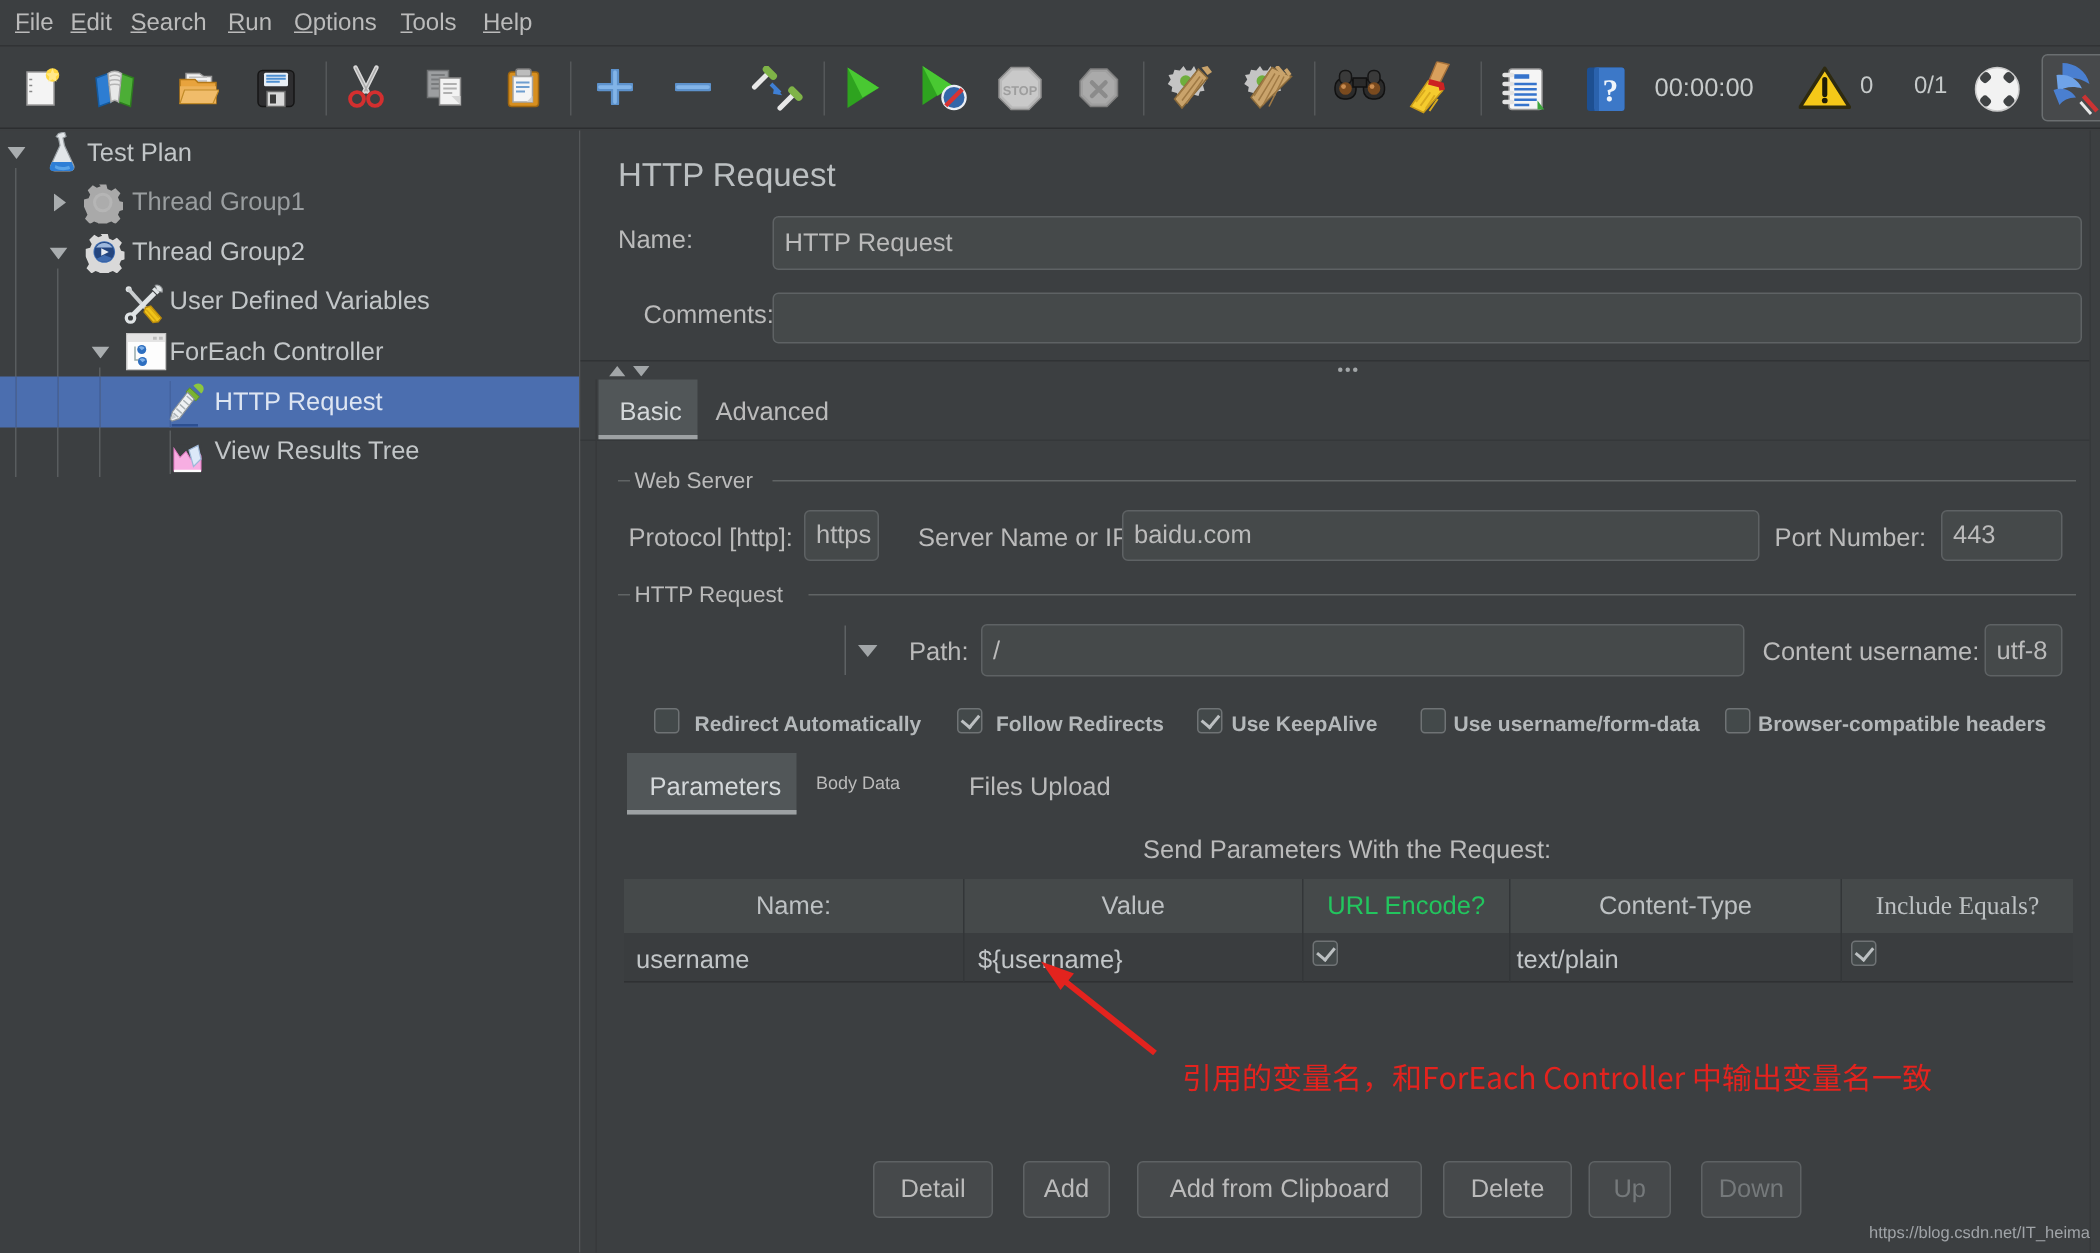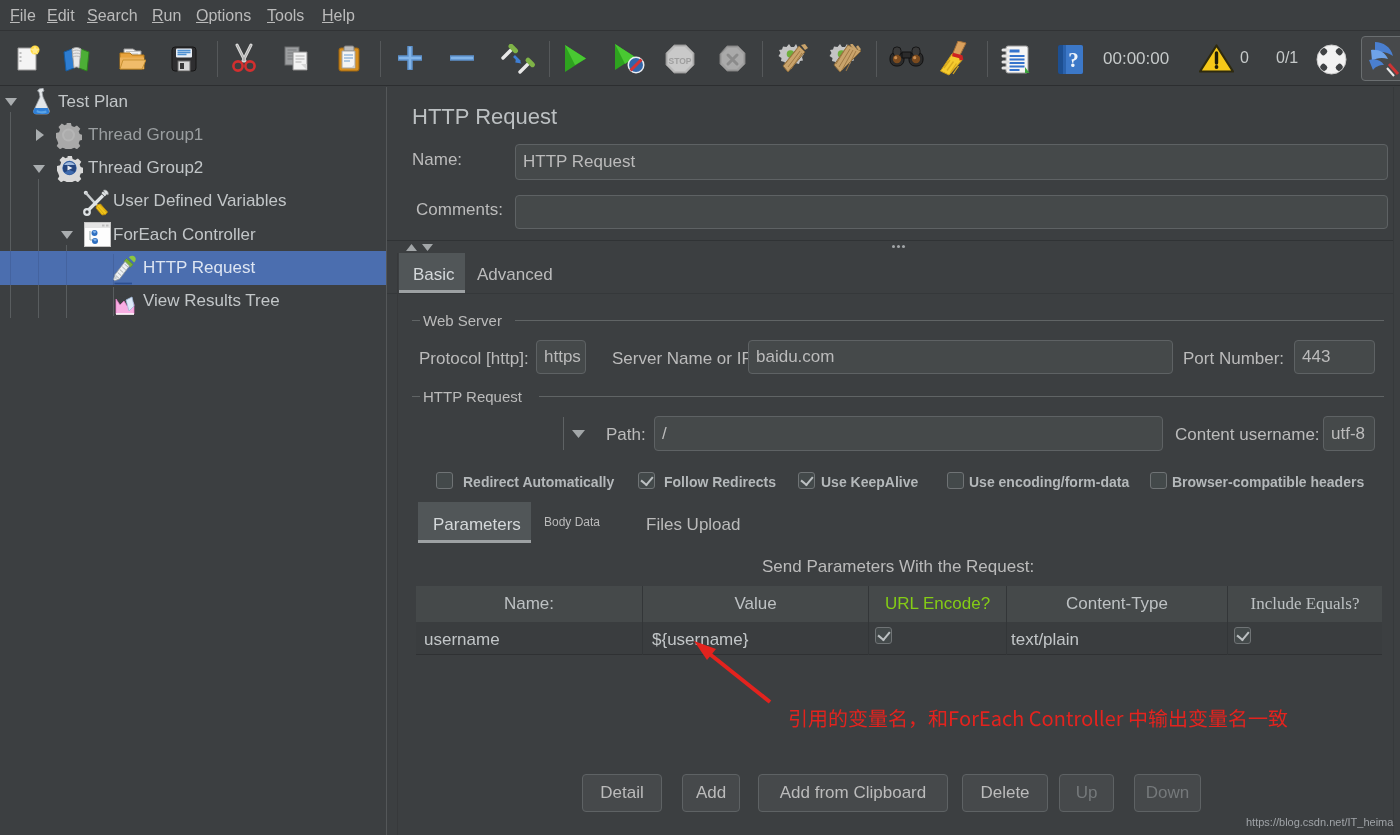--- a/index.html
+++ b/index.html
@@ -297,21 +297,21 @@
  <div class="abs" style="left:143px;top:204px;color:#c2c6c8;">View Results Tree</div>
 </div>
 <div id="divider"></div>
 <div class="abs" style="left:389px;top:448px;width:4px;height:4px;border-radius:50%;background:#9aa0a4;"></div>
 <div class="abs" style="left:389px;top:455px;width:4px;height:4px;border-radius:50%;background:#9aa0a4;"></div>
 <div class="abs" style="left:389px;top:462px;width:4px;height:4px;border-radius:50%;background:#9aa0a4;"></div>
 <div id="content">
  <div style="position:absolute;left:25px;top:17px;font-size:22px;color:#bcc0c2;">HTTP Request</div>
  <div class="lbl" style="left:25px;top:63px;">Name:</div>
  <div class="fld" style="left:128px;top:57px;width:873px;height:36px;line-height:34px;">HTTP Request</div>
- <div class="lbl" style="left:29px;top:113px;">Comments:</div>
+ <div class="lbl" style="left:42px;top:113px;">Comments:</div>
  <div class="fld" style="left:128px;top:108px;width:873px;height:34px;line-height:32px;"></div>
 
  <div style="position:absolute;left:0;top:153px;width:1006px;height:1px;background:#303335;"></div>
  <svg class="abs" style="left:19px;top:157px" width="11" height="7">
       <path d="M5.5 0L11 7H0z" fill="#a2a6a8"></path>
     </svg>
  <svg class="abs" style="left:35px;top:157px" width="11" height="7">
       <path d="M0 0h11L5.5 7z" fill="#a2a6a8"></path>
     </svg>
  <div class="abs" style="left:505px;top:158px;width:3px;height:3px;border-radius:50%;background:#a2a6a8;box-shadow:5px 0 #a2a6a8,10px 0 #a2a6a8;"></div>
@@ -347,41 +347,41 @@
  <div class="lbl" style="left:788px;top:338px;">Content username:</div>
  <div class="fld" style="left:936px;top:329px;width:52px;height:35px;line-height:33px;">utf-8</div>
 
  <div class="cb" style="left:49px;top:385px;"></div>
  <div class="cblbl" style="left:76px;top:387px;">Redirect Automatically</div>
  <div class="cb on" style="left:251px;top:385px;"></div>
  <div class="cblbl" style="left:277px;top:387px;">Follow Redirects</div>
  <div class="cb on" style="left:411px;top:385px;"></div>
  <div class="cblbl" style="left:434px;top:387px;">Use KeepAlive</div>
  <div class="cb" style="left:560px;top:385px;"></div>
- <div class="cblbl" style="left:582px;top:387px;">Use encoding/form-data</div>
+ <div class="cblbl" style="left:582px;top:387px;">Use username/form-data</div>
  <div class="cb" style="left:763px;top:385px;"></div>
  <div class="cblbl" style="left:785px;top:387px;">Browser-compatible headers</div>
 
  <div style="position:absolute;left:31px;top:415px;width:113px;height:41px;background:#515658;"></div>
  <div style="position:absolute;left:31px;top:453px;width:113px;height:3px;background:#9da1a3;"></div>
  <div style="position:absolute;left:46px;top:428px;color:#d4d8da;font-size:17px;">Parameters</div>
  <div style="position:absolute;left:157px;top:428px;color:#bbbbbb;font-size:12px;">Body Data</div>
  <div style="position:absolute;left:259px;top:428px;color:#bbbbbb;font-size:17px;">Files Upload</div>
 
  <div style="position:absolute;left:375px;top:470px;color:#bbbbbb;font-size:17px;">Send Parameters With the Request:</div>
 
  <div style="position:absolute;left:29px;top:499px;width:966px;height:36px;background:#45494a;"></div>
  <div style="position:absolute;left:29px;top:535px;width:966px;height:33px;background:#3a3d3f;border-bottom:1px solid #2f3133;"></div>
  <div style="position:absolute;left:255px;top:499px;width:1px;height:69px;background:#333638;"></div>
  <div style="position:absolute;left:481px;top:499px;width:1px;height:69px;background:#333638;"></div>
  <div style="position:absolute;left:619px;top:499px;width:1px;height:69px;background:#333638;"></div>
  <div style="position:absolute;left:840px;top:499px;width:1px;height:69px;background:#333638;"></div>
  <div style="position:absolute;left:29px;top:507px;width:226px;text-align:center;color:#bdc1c3;font-size:17px;">Name:</div>
  <div style="position:absolute;left:256px;top:507px;width:225px;text-align:center;color:#bdc1c3;font-size:17px;">Value</div>
- <div style="position:absolute;left:482px;top:507px;width:137px;text-align:center;color:#84cc16;font-size:17px;">URL Encode?</div>
+ <div style="position:absolute;left:482px;top:507px;width:137px;text-align:center;color:#22c55e;font-size:17px;">URL Encode?</div>
  <div style="position:absolute;left:620px;top:507px;width:220px;text-align:center;color:#bdc1c3;font-size:17px;">Content-Type</div>
  <div style="position:absolute;left:841px;top:507px;width:154px;text-align:center;color:#bdc1c3;font-size:17px;font-family:Liberation Serif, serif;">Include Equals?</div>
  <div style="position:absolute;left:37px;top:543px;color:#c2c6c8;font-size:17px;">username</div>
  <div style="position:absolute;left:265px;top:543px;color:#c2c6c8;font-size:17px;">${username}</div>
  <div style="position:absolute;left:624px;top:543px;color:#c2c6c8;font-size:17px;">text/plain</div>
  <div class="cb on" style="left:488px;top:540px;background:#43494a;"></div>
  <div class="cb on" style="left:847px;top:540px;background:#43494a;"></div>
 
  <svg class="abs" style="left:305px;top:550px" width="90" height="75" viewBox="0 0 90 75">
   <path d="M14 14L78 65" stroke="#e3231e" stroke-width="4"></path>

